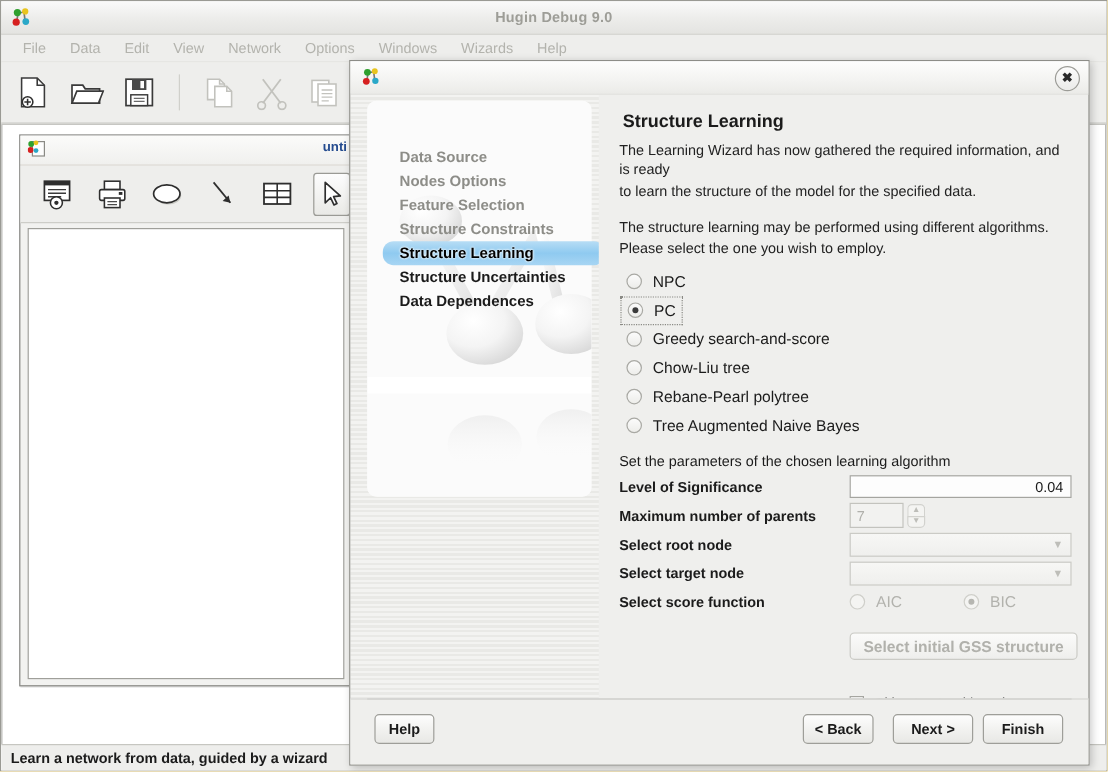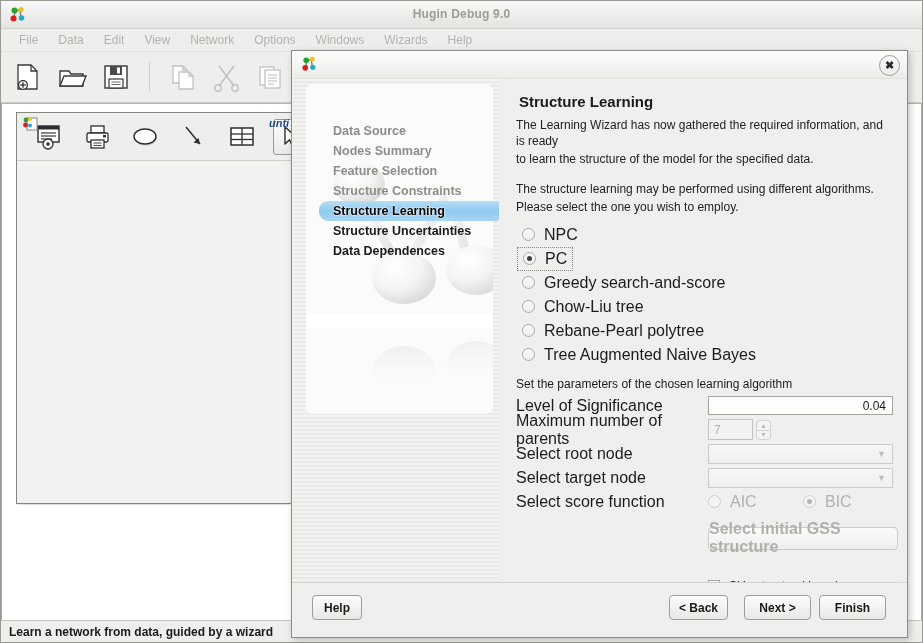--- a/index.html
+++ b/index.html
@@ -93,28 +93,27 @@
     position: absolute;
     left: 0; top: 0; right: 0; bottom: 22px;
     background: #ffffff;
     border-left: 1px solid #aaaaa5;
     border-right: 1px solid #aaaaa5;
     box-sizing: border-box;
   }
   .mdi-child {
     position: absolute;
     left: 14px; top: 8px;
-    width: 277px; height: 392px;
+    width: 277px; height: 460px;
     background: #f2f2f0;
     border: 1px solid #848480;
     box-shadow: 1px 1px 0 rgba(0,0,0,.12);
     box-sizing: border-box;
     display: flex;
-    flex-direction: row;
-    font-style: italic;
+    flex-direction: column;
   }
   .mdi-title {
     height: 24px;
     background: linear-gradient(to bottom, #fbfbfa 0%, #f0f0ee 100%);
     border-bottom: 1px solid #dddad5;
     position: relative;
     flex: none;
   }
   .mdi-title .mdi-ico {
     position: absolute; left: 6px; top: 3px;
@@ -296,21 +295,21 @@
   }
   .radio-row .rbox.checked::after {
     content: "";
     position: absolute;
     left: 3px; top: 3px;
     width: 5px; height: 5px;
     border-radius: 50%;
     background: #3b3b3b;
   }
   .radio-row .rlabel {
-    font-size: 16px;
+    font-size: 13px;
     color: #1b1b1b;
   }
   .radio-row.focused {
     border: 1px dotted #8a8a85;
     display: inline-flex;
     padding: 1px 5px 1px 5px;
     margin-left: 1px;
     height: 20px;
     box-sizing: content-box;
   }
@@ -323,23 +322,24 @@
   }
   .param-grid { }
   .param-row {
     display: flex;
     align-items: center;
     height: 24px;
     margin-bottom: 0px;
   }
   .param-label {
     width: 192px;
-    font-size: 16px;
+    font-size: 12px;
     color: #1b1b1b;
     flex: none;
+    font-weight: bold;
   }
   .txt-input {
     height: 19px;
     border: 1px solid #a5a5a0;
     background: #fdfdfd;
     font-size: 12px;
     color: #1b1b1b;
     text-align: right;
     padding: 0 6px;
     line-height: 19px;
@@ -399,21 +399,21 @@
   .radio-row.disabled .rbox.checked::after { background: #b6b6b1; }
   .radio-row.disabled .rlabel { color: #b2b2ad; }
 
   .gss-btn {
     margin-top: 13px;
     margin-left: 192px;
     width: 190px; height: 23px;
     border: 1px solid #cbcbc6;
     border-radius: 4px;
     background: linear-gradient(to bottom,#fbfbfa,#eeeeec);
-    font-size: 16px;
+    font-size: 13px;
     font-weight: bold;
     color: #b1b1ac;
     display: flex; align-items: center; justify-content: center;
     box-sizing: border-box;
   }
   .chk-row {
     display: flex; align-items: center;
     height: 22px;
     margin-left: 192px;
   }
@@ -667,21 +667,21 @@
             <ellipse cx="170" cy="186" rx="30" ry="25" fill="url(#ballg)"></ellipse>
             <ellipse cx="53" cy="100" rx="26" ry="21" fill="url(#ballg)"></ellipse>
             <rect x="0" y="230" width="187" height="14" fill="#ffffff" opacity="0.85"></rect>
             <ellipse cx="98" cy="286" rx="31" ry="24" fill="url(#fadeg)"></ellipse>
             <ellipse cx="170" cy="280" rx="29" ry="23" fill="url(#fadeg)"></ellipse>
           </svg>
         </div>
 
         <div class="nav-list">
           <div class="nav-item done">Data Source</div>
-          <div class="nav-item done">Nodes Summary</div>
+          <div class="nav-item done">Nodes Options</div>
           <div class="nav-item done">Feature Selection</div>
           <div class="nav-item done">Structure Constraints</div>
           <div class="nav-item current">Structure Learning</div>
           <div class="nav-item pending">Structure Uncertainties</div>
           <div class="nav-item pending">Data Dependences</div>
         </div>
       </div>
 
       <div class="content">
         <div class="page-title">Structure Learning</div>

